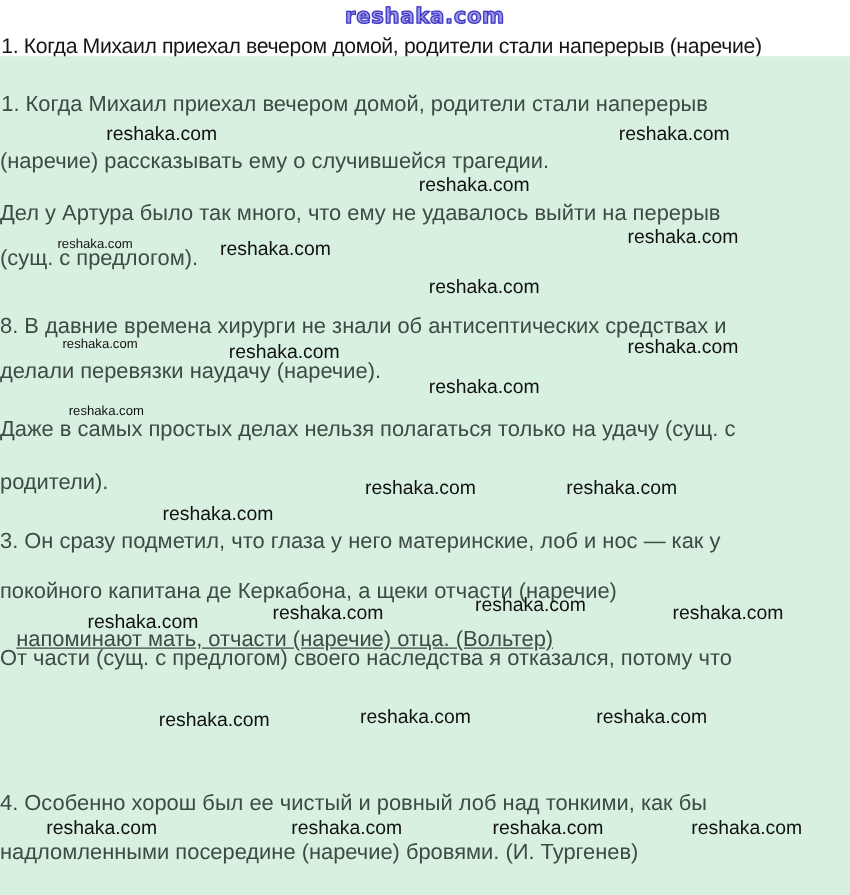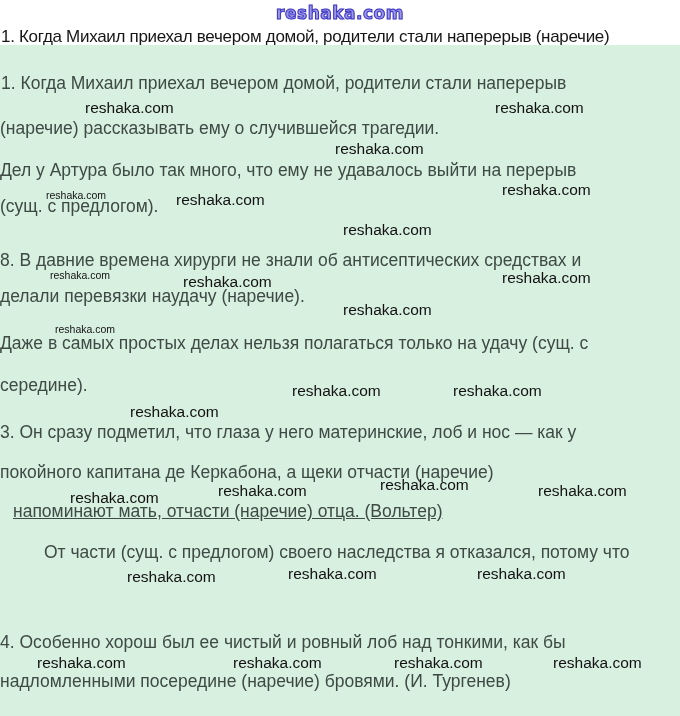--- a/index.html
+++ b/index.html
@@ -91,25 +91,25 @@
   <div class="panel"></div>
 
   <div class="text-layer">
       <div class="main-line" style="left: 1px; top: 47px;">1. Когда Михаил приехал вечером домой, родители стали наперерыв</div>
       <div class="main-line" style="left: 0px; top: 92px;">(наречие) рассказывать ему о случившейся трагедии.</div>
       <div class="main-line" style="left: 0px; top: 134px;">Дел у Артура было так много, что ему не удавалось выйти на перерыв</div>
       <div class="main-line" style="left: 0px; top: 170px;">(сущ. с предлогом).</div>
       <div class="main-line" style="left: 0px; top: 224px;">8. В давние времена хирурги не знали об антисептических средствах и</div>
       <div class="main-line" style="left: 0px; top: 260px;">делали перевязки наудачу (наречие).</div>
       <div class="main-line" style="left: 0px; top: 307px;">Даже в самых простых делах нельзя полагаться только на удачу (сущ. с</div>
-      <div class="main-line" style="left: 0px; top: 349px;">середине).</div>
+      <div class="main-line" style="left: 0px; top: 349px;">родители).</div>
       <div class="main-line" style="left: 0px; top: 396px;">3. Он сразу подметил, что глаза у него материнские, лоб и нос — как у</div>
       <div class="main-line" style="left: 0px; top: 436px;">покойного капитана де Керкабона, а щеки отчасти (наречие)</div>
       <div class="main-line" style="left: 13px; top: 475px; text-decoration: underline;">напоминают мать, отчасти (наречие) отца. (Вольтер)</div>
-      <div class="main-line" style="left: 0px; top: 516px; padding-left: 44px;">От части (сущ. с предлогом) своего наследства я отказался, потому что</div>
+      <div class="main-line" style="left: 0px; top: 490px;">От части (сущ. с предлогом) своего наследства я отказался, потому что</div>
       <div class="main-line" style="left: 0px; top: 606px;">4. Особенно хорош был ее чистый и ровный лоб над тонкими, как бы</div>
       <div class="main-line" style="left: 0px; top: 645px;">надломленными посередине (наречие) бровями. (И. Тургенев)</div>
     </div>
 
   <div class="watermark-layer">
       <div class="wm" style="left: 85px; top: 74px;">reshaka.com</div>
       <div class="wm" style="left: 495px; top: 74px;">reshaka.com</div>
       <div class="wm" style="left: 335px; top: 115px;">reshaka.com</div>
       <div class="wm" style="left: 502px; top: 156px;">reshaka.com</div>
       <div class="wm wm-small" style="left: 46px; top: 164px;">reshaka.com</div>

